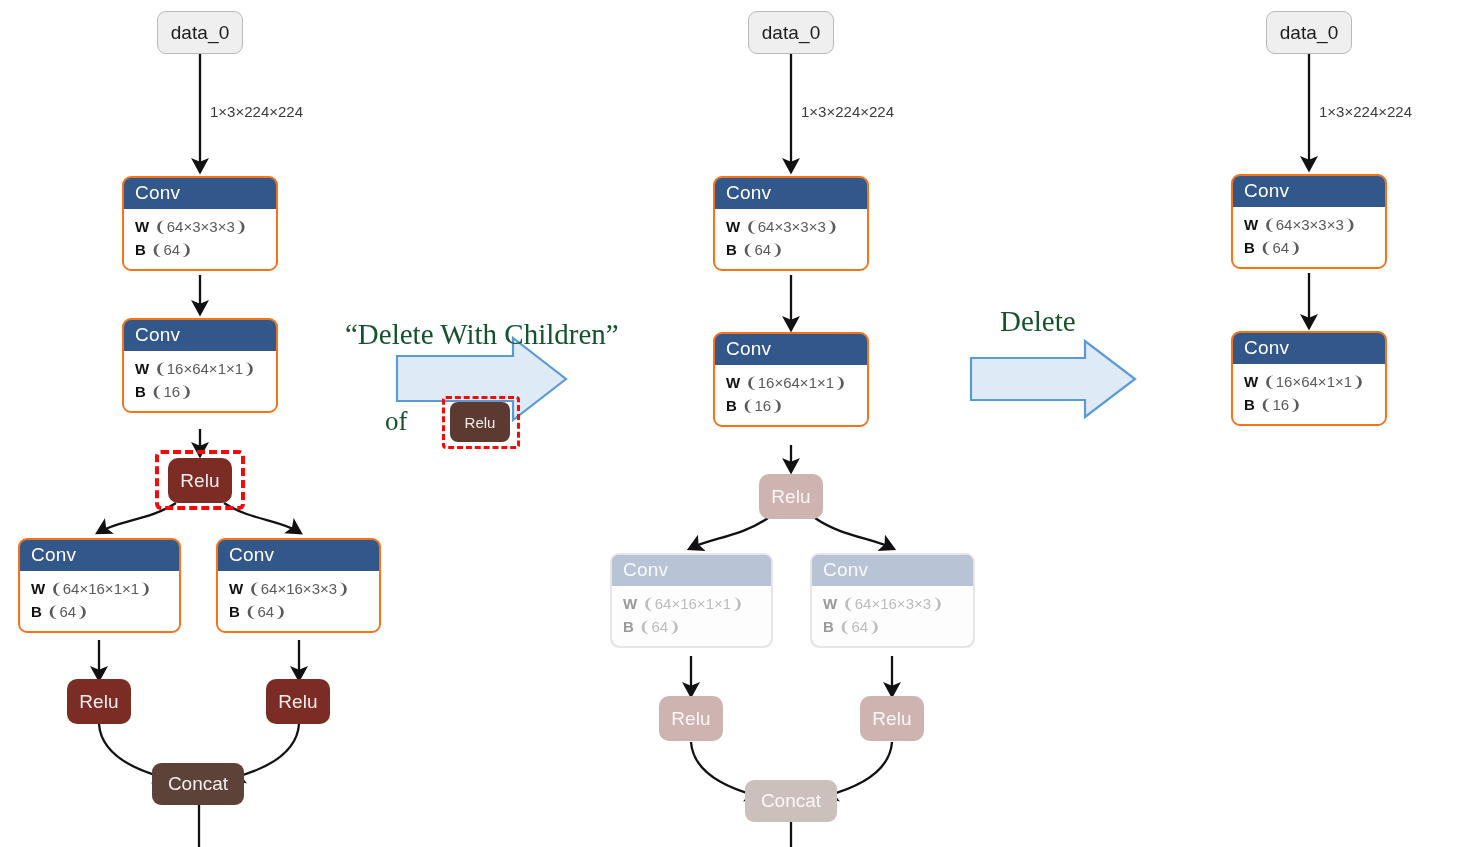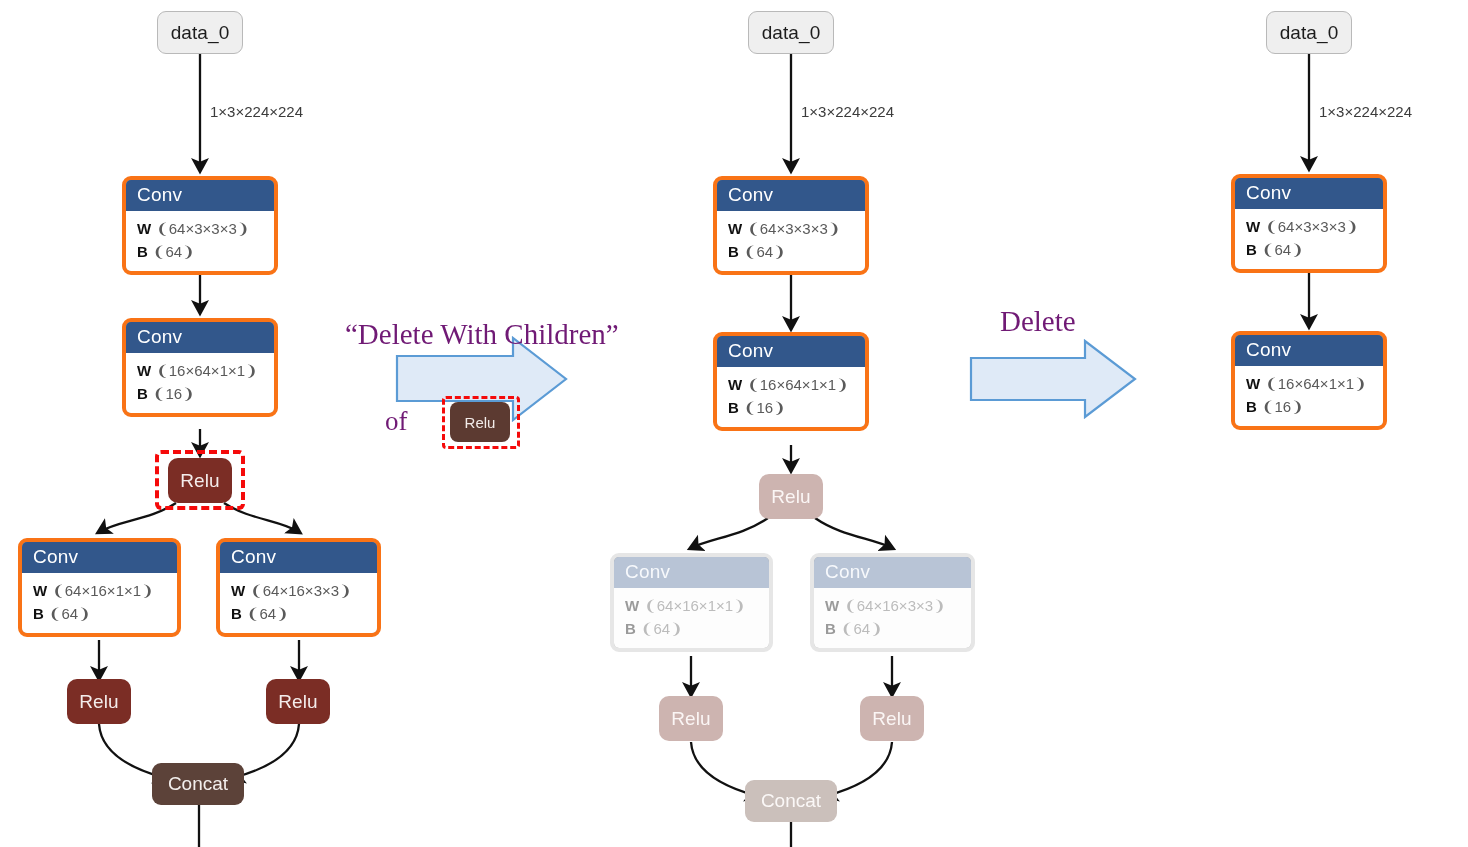--- a/index.html
+++ b/index.html
@@ -24,21 +24,21 @@
     display: flex; align-items: center; justify-content: center;
     color: #1c1c1c;
     font-size: 19px;
     letter-spacing: .1px;
   }
 
   
   .op-card {
     border-radius: 9px;
     background: #a3a3a3;
-    border: 4px solid #f97316;
+    border: 2px solid #f97316;
     overflow: hidden;
     box-shadow: 0 0 0 0 transparent;
   }
   .op-card .op-head {
     background: #32578b;
     color: #ffffff;
     font-size: 19px;
     padding: 5px 0 6px 11px;
     line-height: 1.05;
     letter-spacing: .2px;
@@ -98,21 +98,21 @@
     position: absolute;
     font-size: 15px;
     color: #3c3c3c;
     white-space: nowrap;
   }
 
   
   .annot-text {
     position: absolute;
     font-family: "Liberation Serif", serif;
-    color: #701a75;
+    color: #14532d;
     white-space: nowrap;
   }
   .annot-title { font-size: 29px; }
   .annot-of { font-size: 27px; }
 
   .inline-chip {
     position: absolute;
     background: #5c3a31;
     border-radius: 8px;
     color: #f2ebe9;

